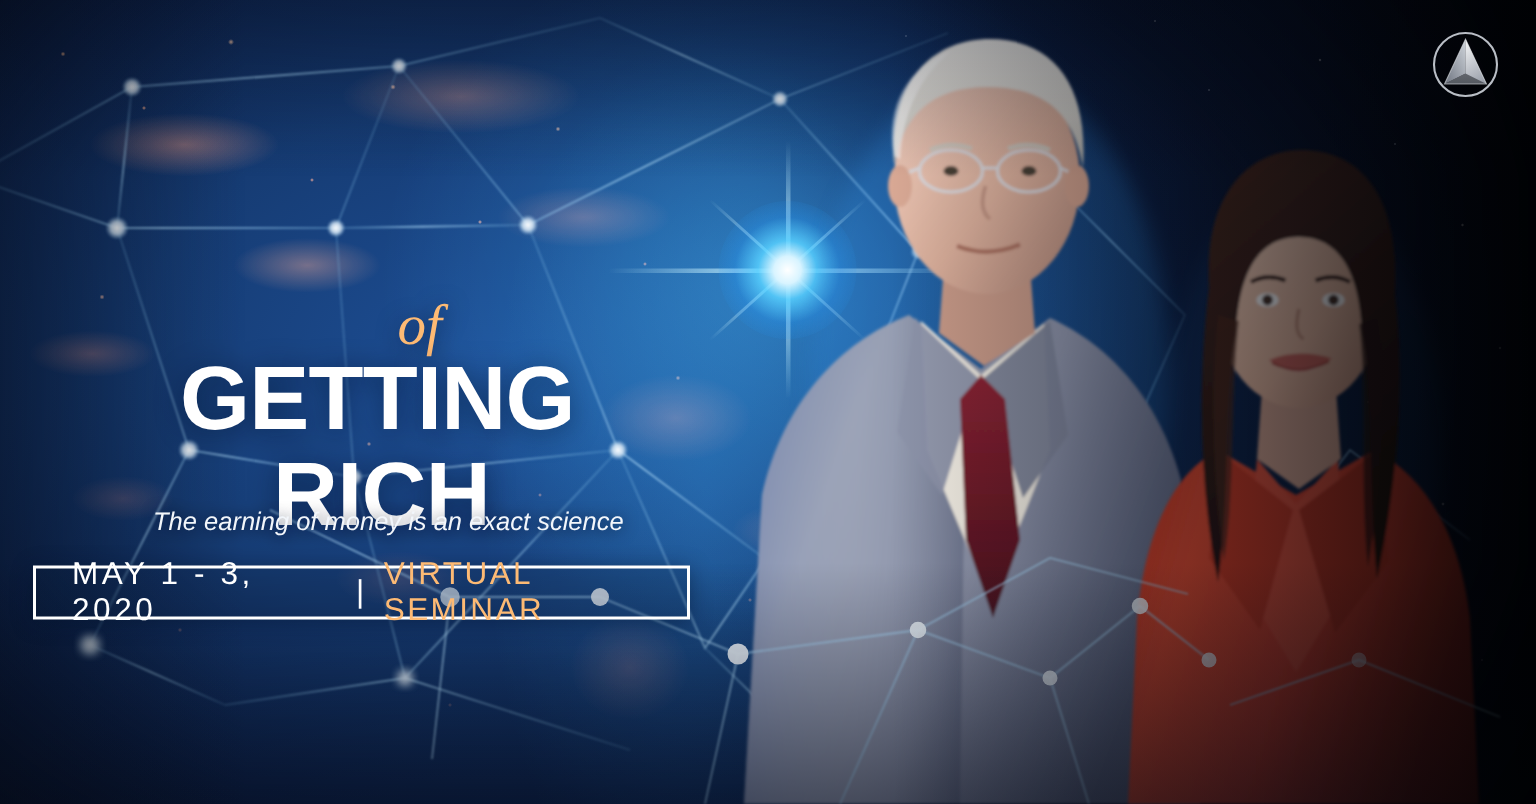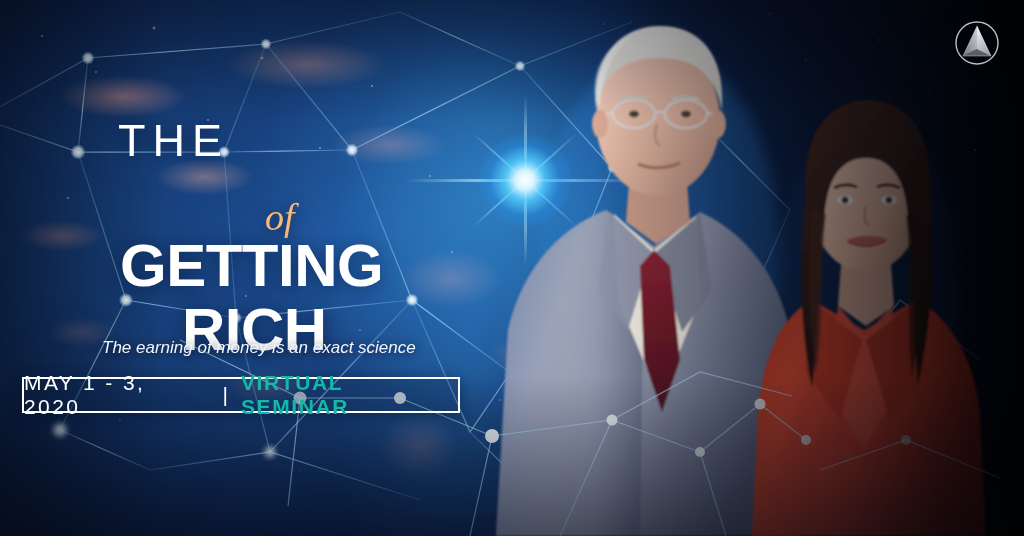--- a/index.html
+++ b/index.html
@@ -170,29 +170,30 @@
 
   .datebar{
     position:absolute; left:22px; top:377px;
     width:438px; height:36px;
     border:2px solid #ffffff;
     box-sizing:border-box;
     display:flex; align-items:center; justify-content:center;
     gap:0;
     background:rgba(10,26,55,.18);
     box-shadow:0 2px 14px rgba(0,16,40,.45);
+    padding-left:24px;
   }
   .datebar .dates{
     font-size:21px; font-weight:400; letter-spacing:2.4px; color:#fff;
   }
   .datebar .sep{
     font-size:21px; font-weight:300; color:#fff; padding:0 13px;
   }
   .datebar .kind{
-    font-size:21px; font-weight:bold; letter-spacing:1.6px; color:#14b8a6;
+    font-size:21px; font-weight:normal; letter-spacing:1.6px; color:#fdba74;
   }
 
   
   .logo{
     position:absolute; right:20px; top:16px;
     width:54px; height:54px;
   }
 </style>
 </head>
 <body>
@@ -427,21 +428,20 @@
       <circle cx="806" cy="440" r="5" fill="#eef6fc" opacity=".8"></circle>
       <circle cx="400" cy="398" r="6" fill="#eef6fc" opacity=".9"></circle>
       <circle cx="300" cy="398" r="6.5" fill="#dfeaf4" opacity=".8"></circle>
       <circle cx="906" cy="440" r="5" fill="#dfeaf4" opacity=".55"></circle>
     </g>
   </svg>
 
   <div class="layer bg-vignette"></div>
 
   <div class="textblock">
-    <div class="t-the">THE</div>
     <div class="t-of">of</div>
     <div class="t-getting">GETTING</div>
     <div class="t-rich">RICH</div>
     <div class="t-tagline">The earning of money is an exact science</div>
 
     <div class="datebar">
       <span class="dates">MAY 1 - 3, 2020</span>
       <span class="sep">|</span>
       <span class="kind">VIRTUAL SEMINAR</span>
     </div>

